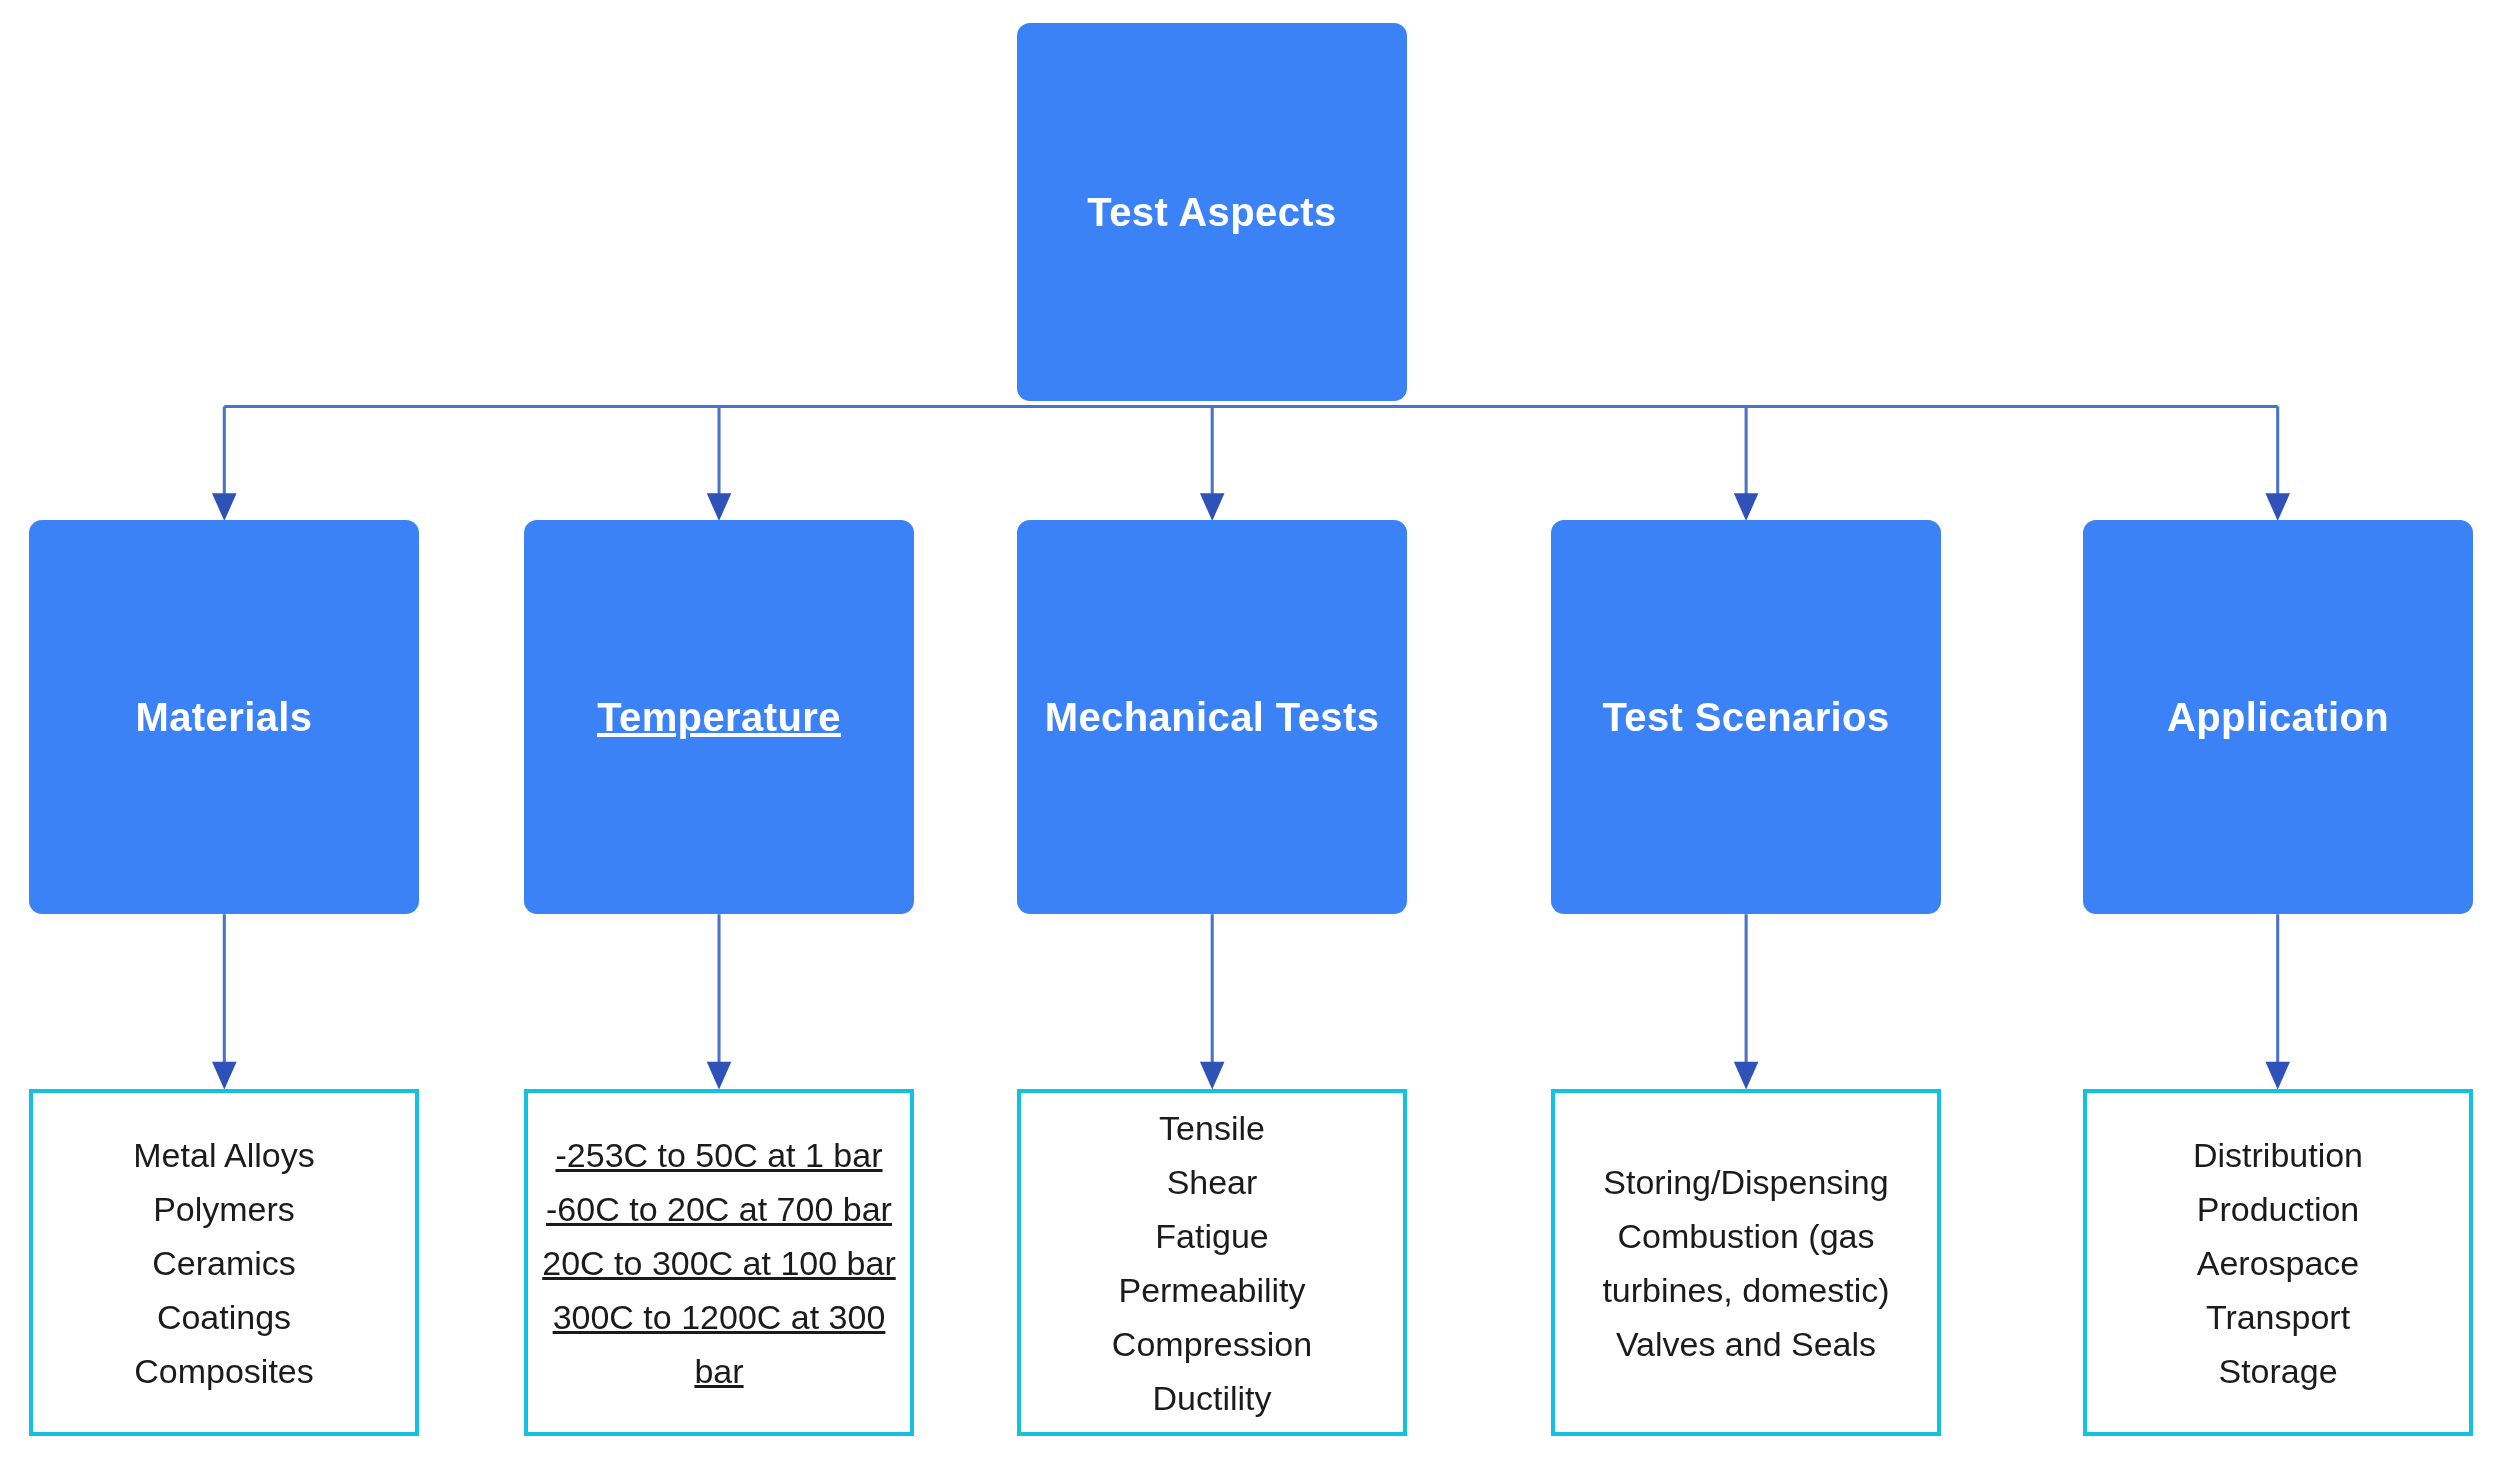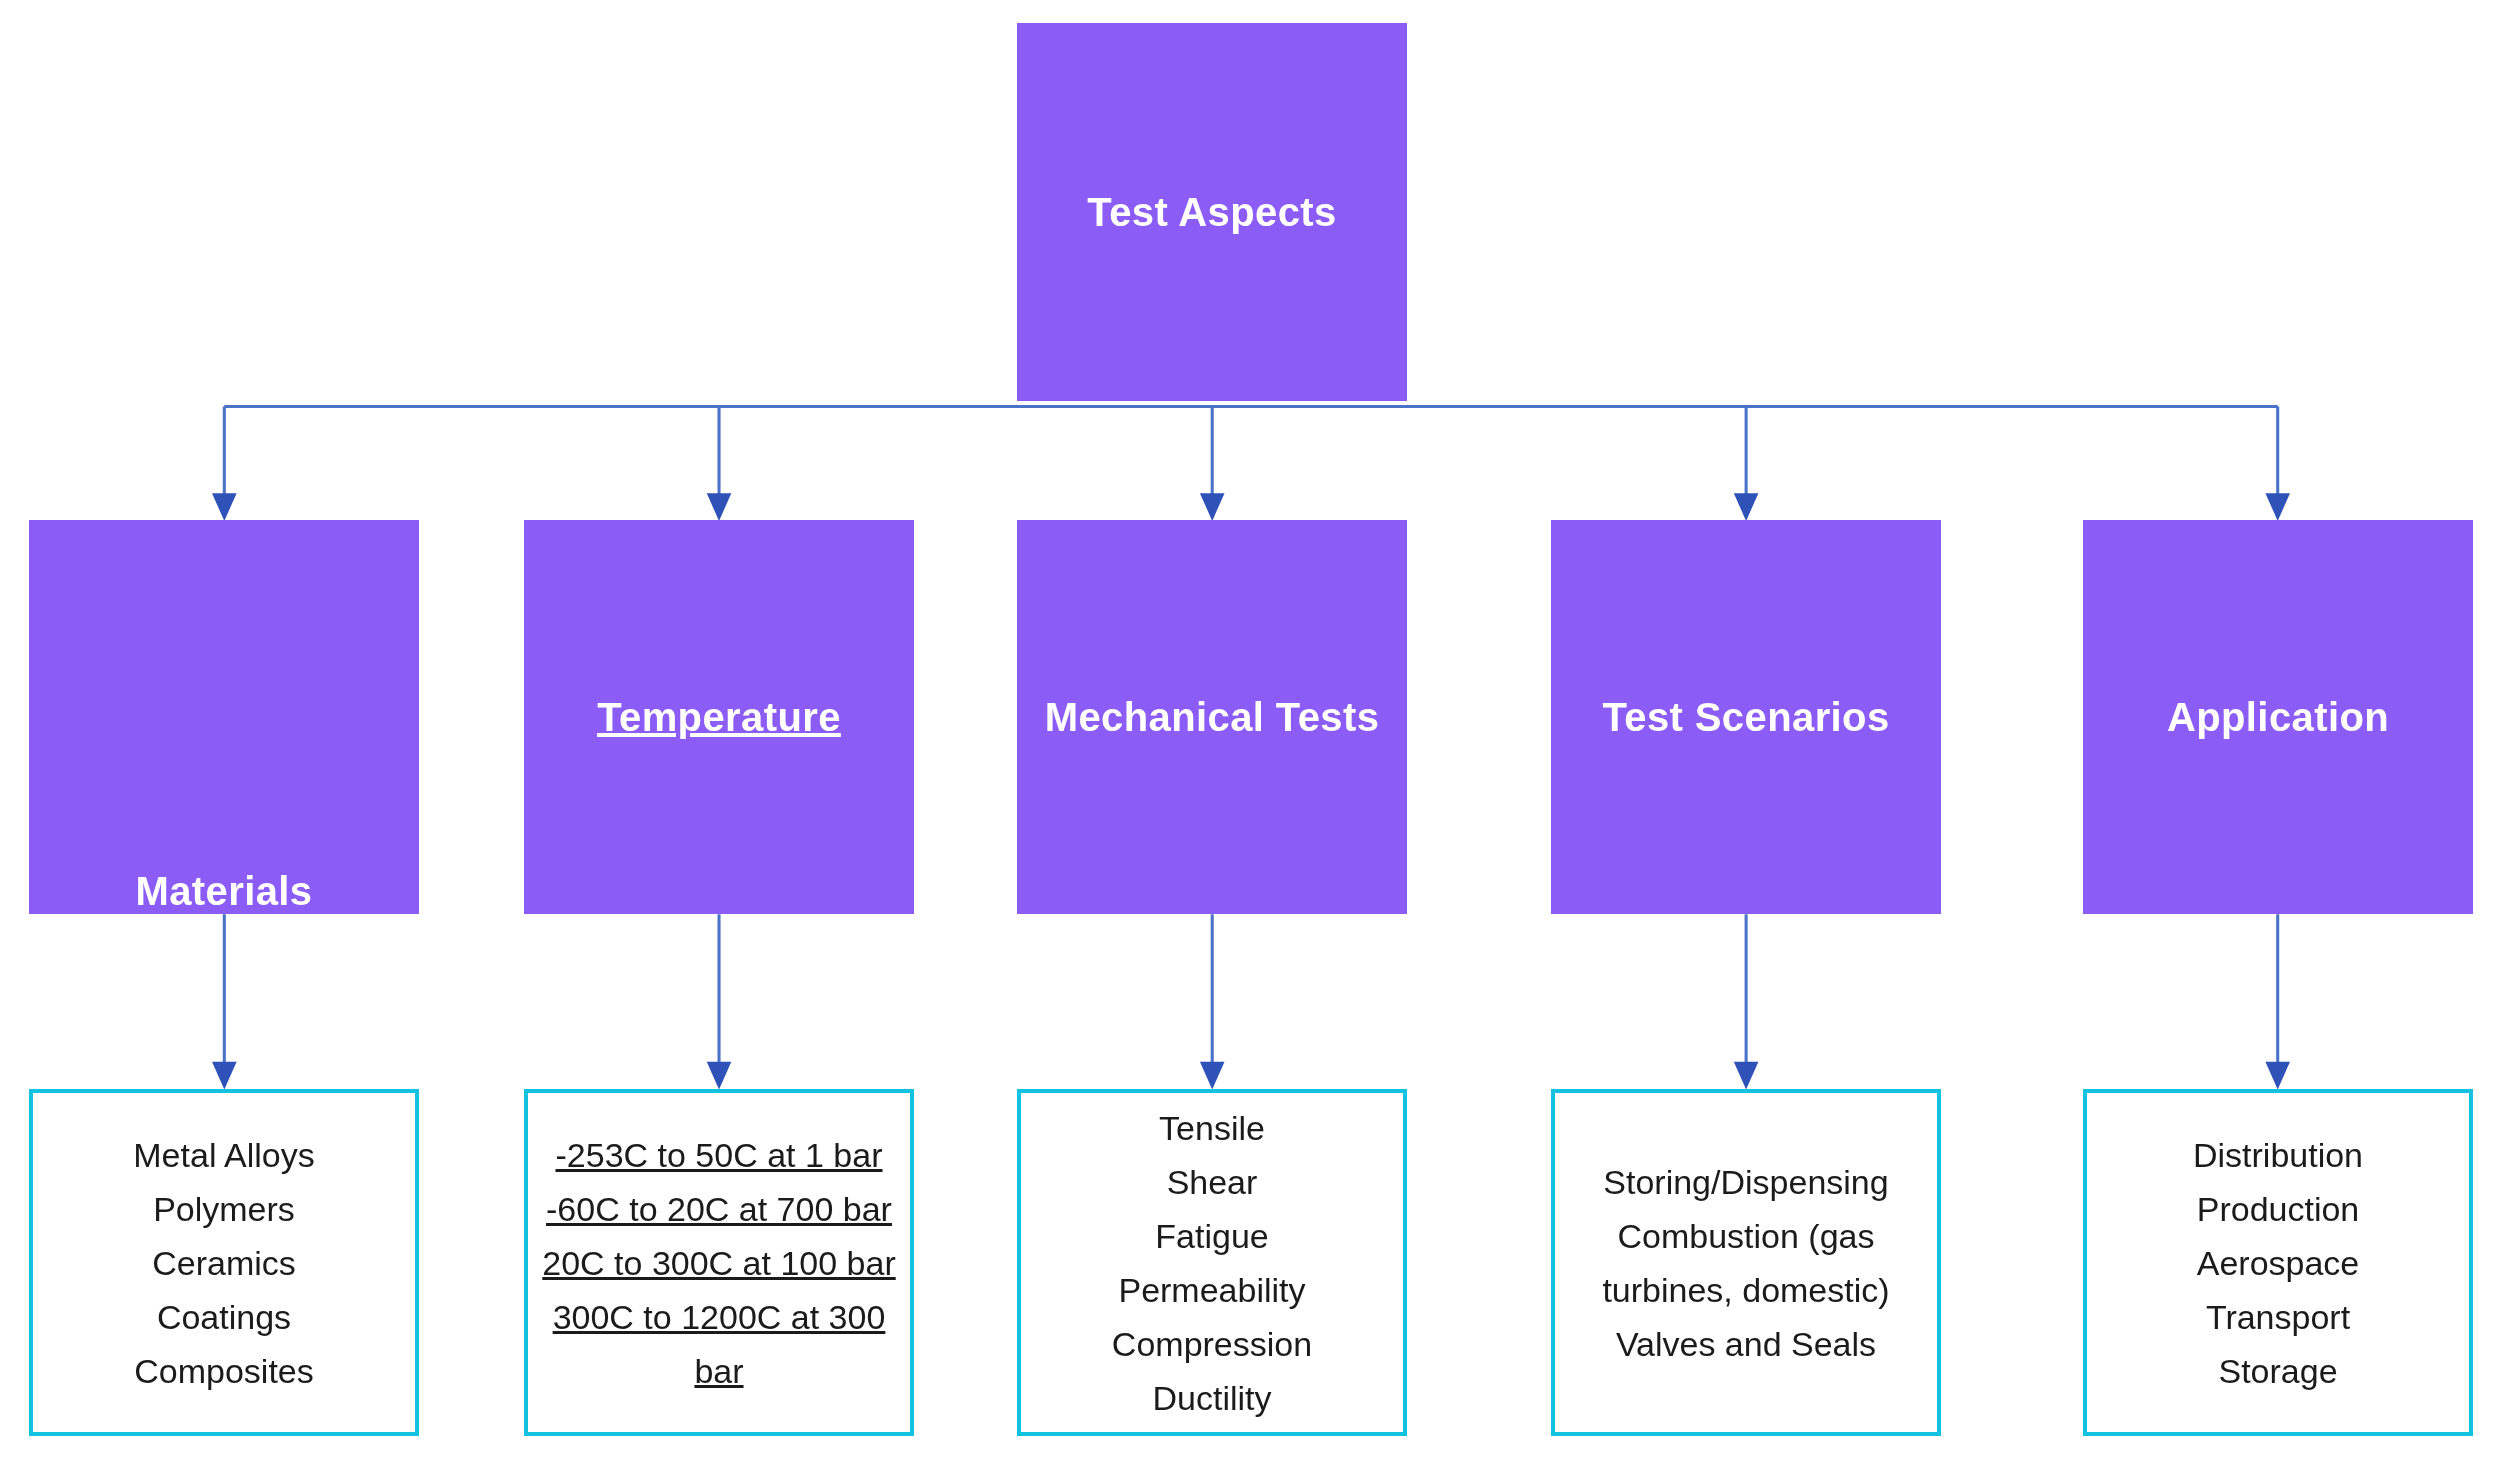--- a/index.html
+++ b/index.html
@@ -19,42 +19,43 @@
   .connector-layer {
     position: absolute;
     left: 0;
     top: 0;
     width: 2512px;
     height: 1459px;
     pointer-events: none;
   }
   .node {
     position: absolute;
-    background: #8b5cf6;
+    background: #3b82f6;
     color: #ffffff;
     font-weight: bold;
     font-size: 40px;
     display: flex;
     align-items: center;
     justify-content: center;
     text-align: center;
     letter-spacing: 0.4px;
+    border-radius: 13px;
   }
   .root {
     left: 1017px;
     top: 23px;
     width: 390px;
     height: 378px;
   }
   .branch {
     top: 520px;
     width: 390px;
     height: 394px;
   }
-  .b0 { left: 29px; align-items: flex-end; }
+  .b0 { left: 29px; }
   .b1 { left: 524px; text-decoration: underline; }
   .b2 { left: 1017px; }
   .b3 { left: 1551px; }
   .b4 { left: 2083px; }
   .leaf {
     position: absolute;
     top: 1089px;
     width: 390px;
     height: 347px;
     box-sizing: border-box;

